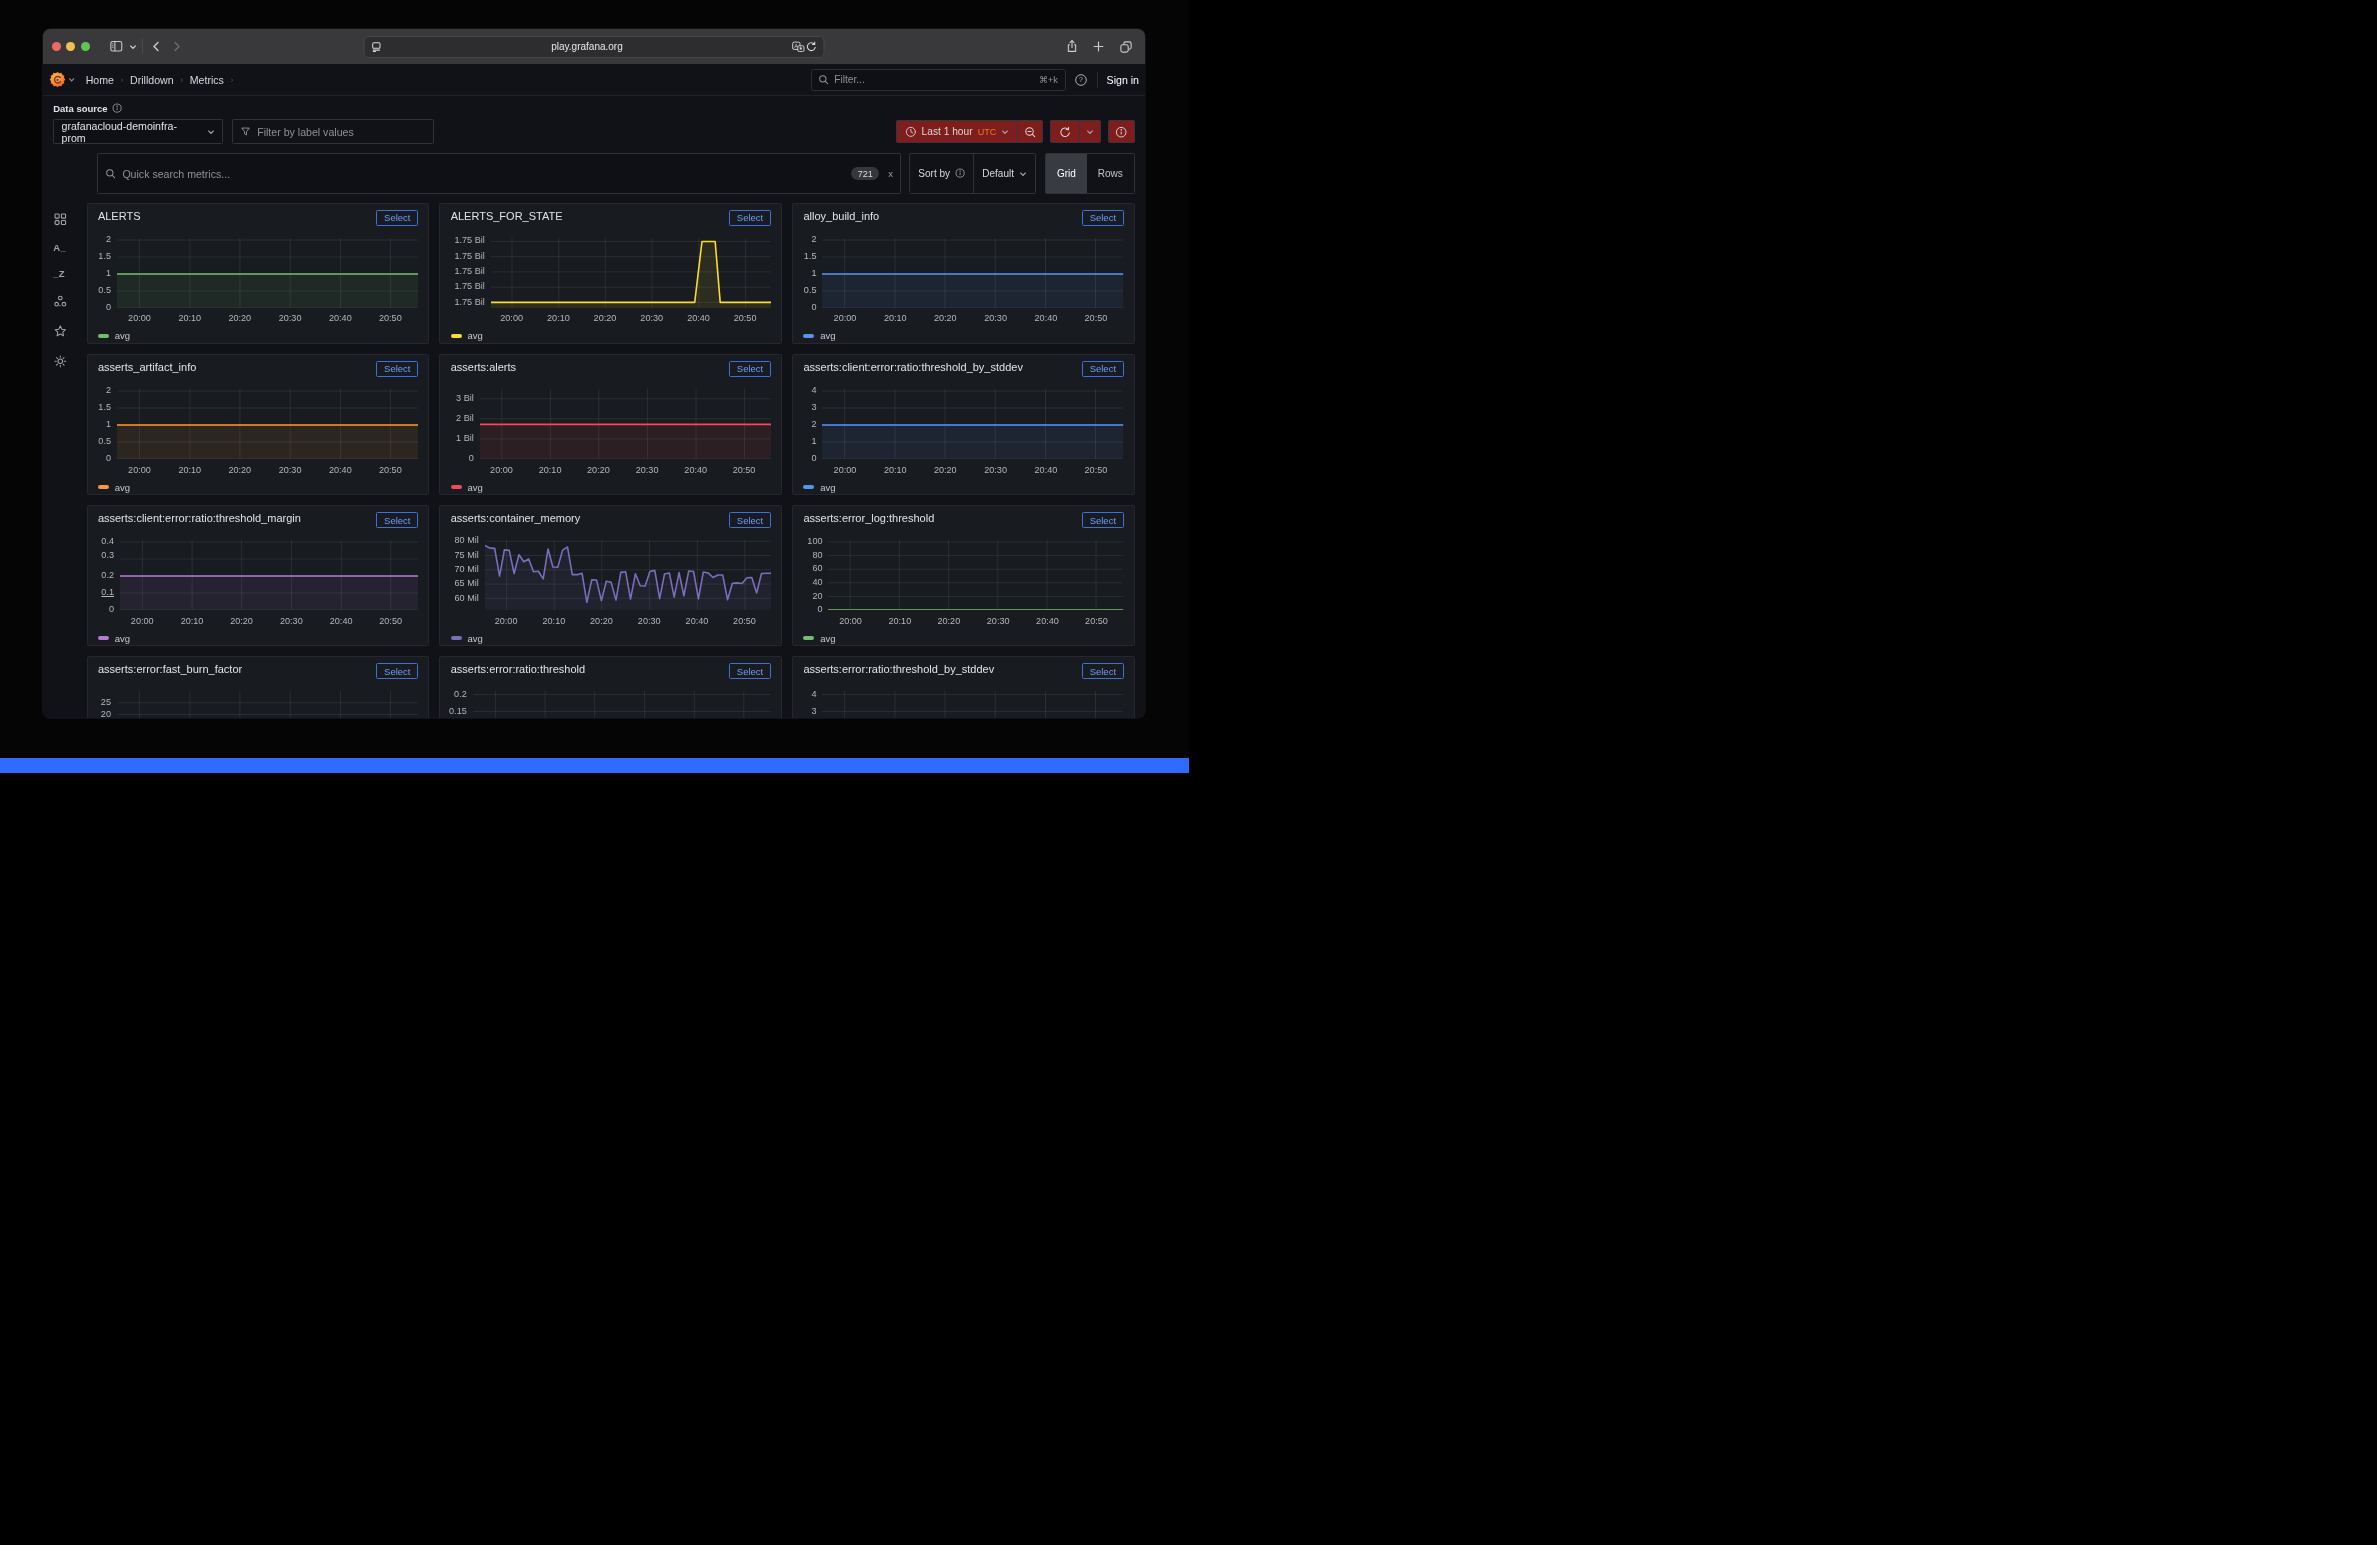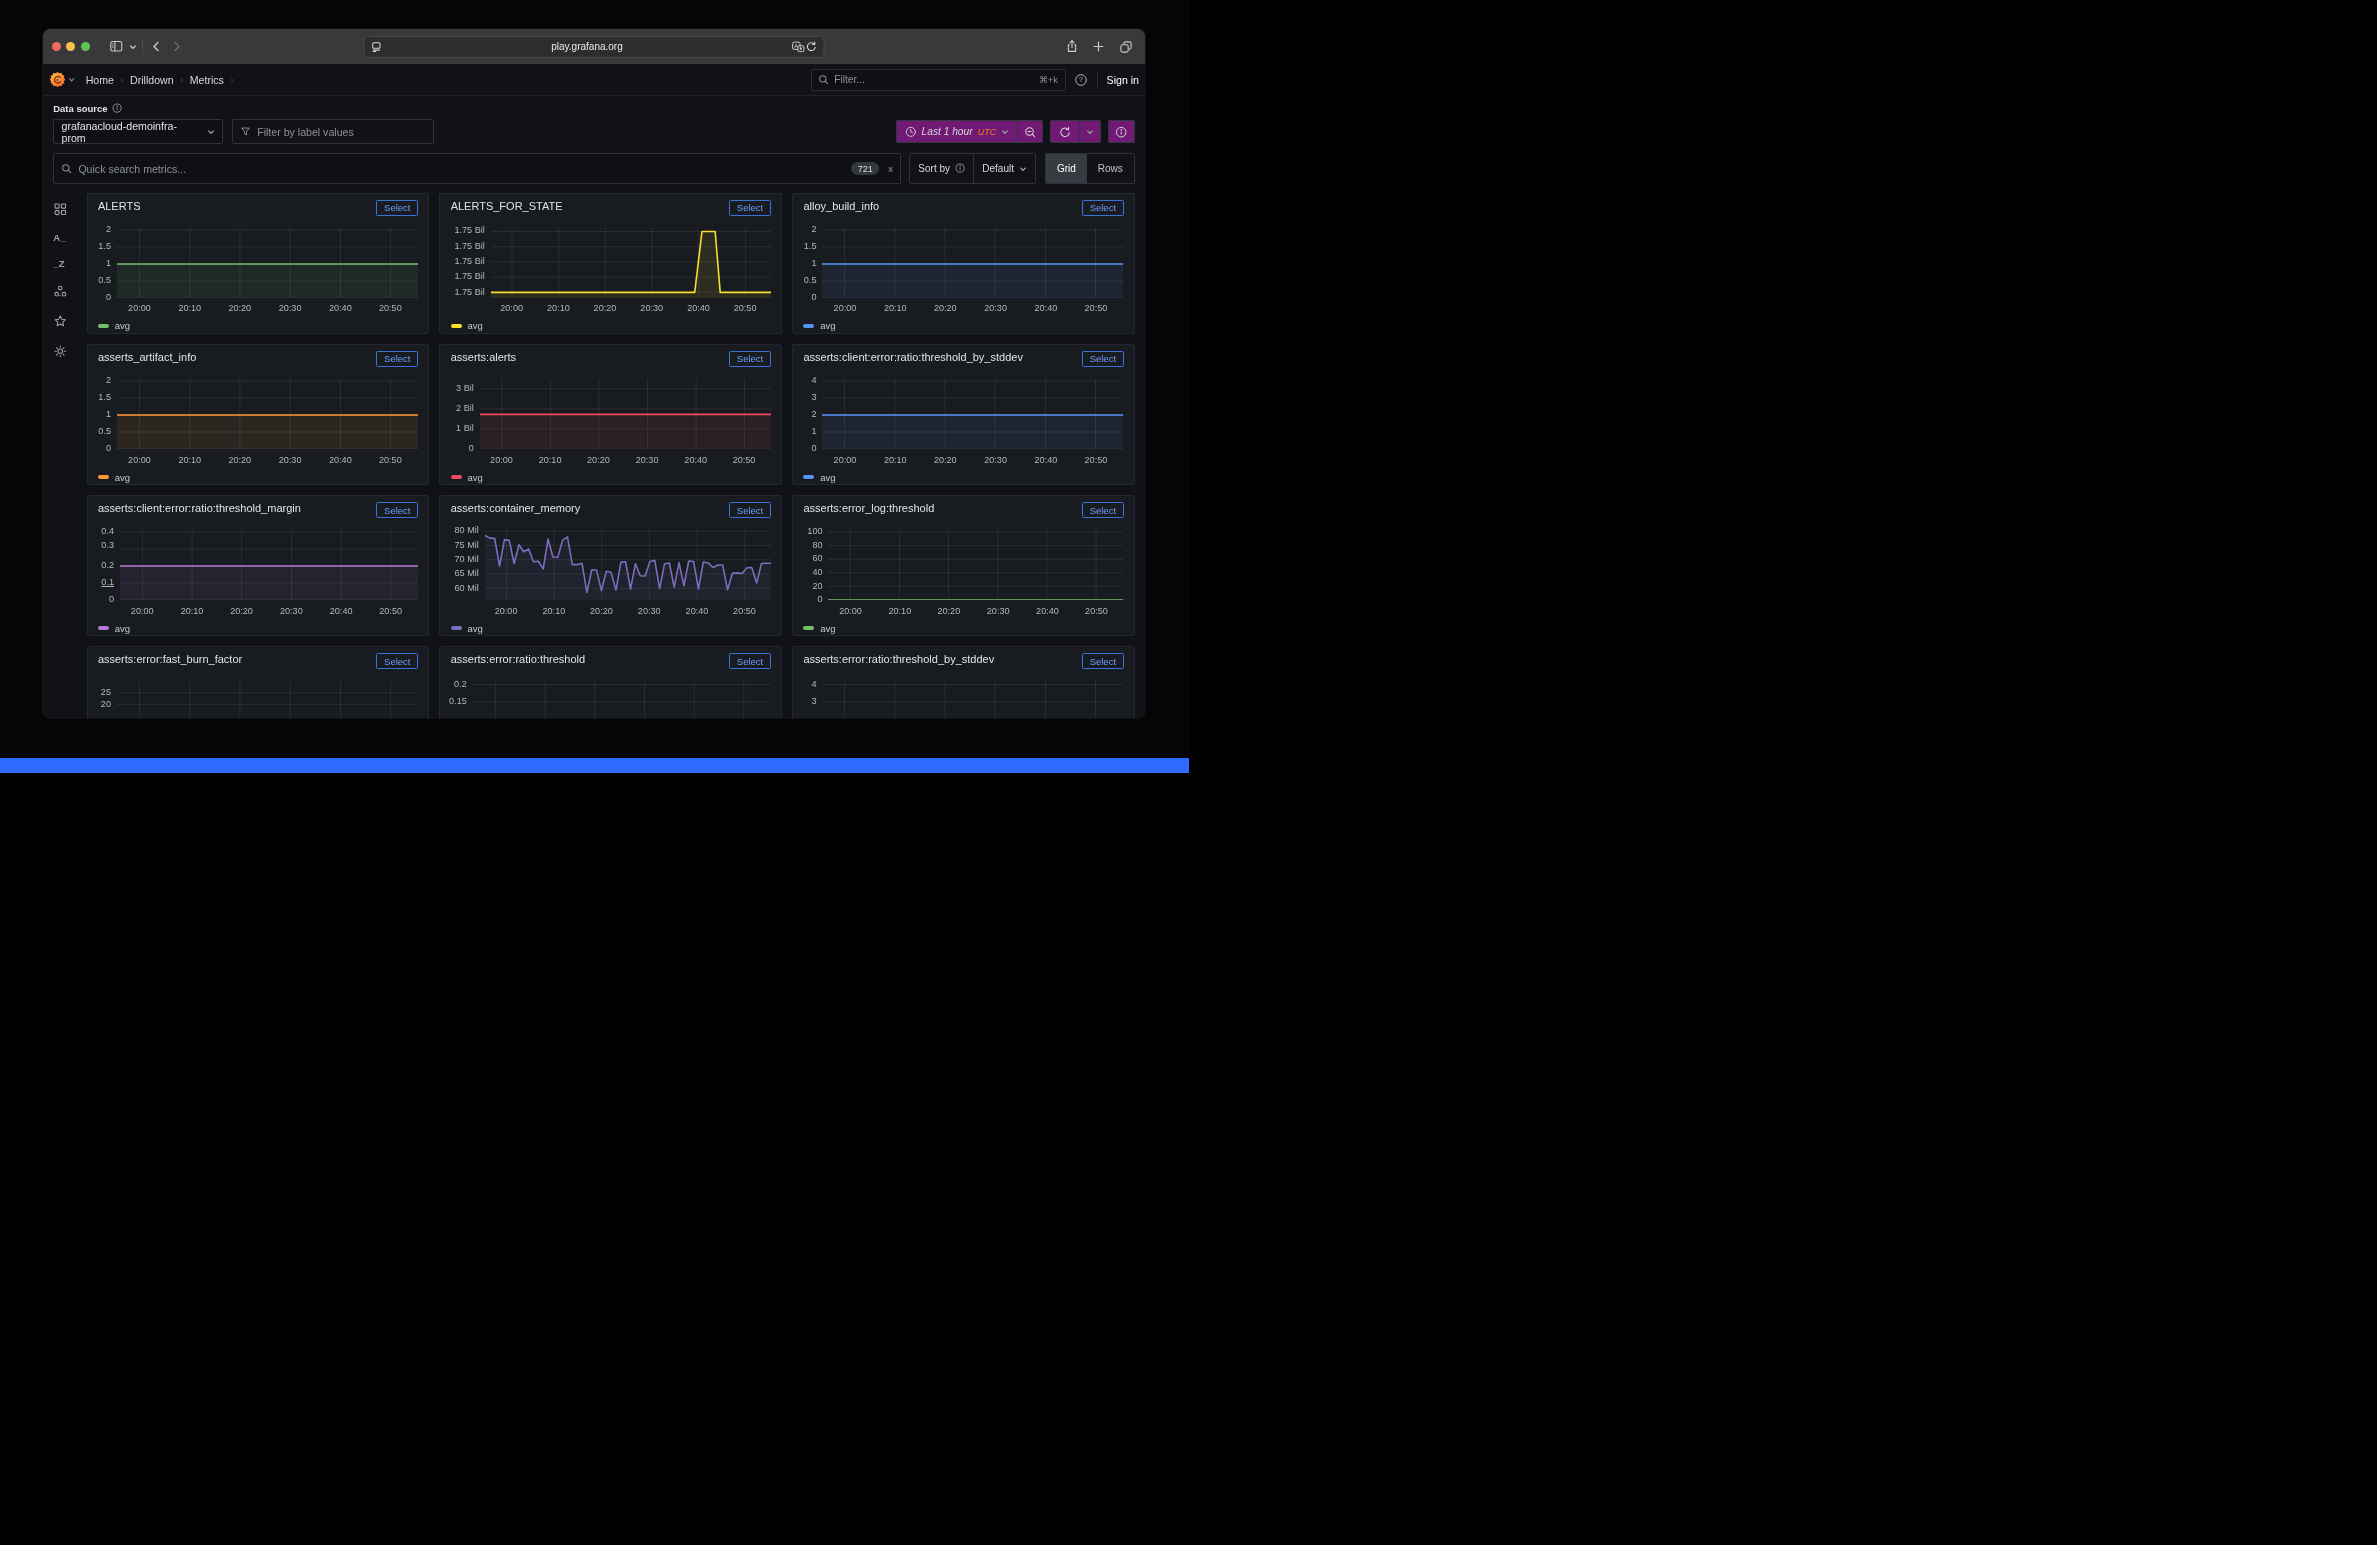--- a/index.html
+++ b/index.html
@@ -35,27 +35,27 @@
   .signin { font-size:10.6px; font-weight:500; color:#ffffff; }
   .vdiv { width:0.7px; height:16px; background:#2a2d35; }
 
   .body-pad { padding:0 10.2px; flex:1; display:flex; flex-direction:column; overflow:hidden; }
   .ds-label-row { margin-top:5.9px; display:flex; align-items:center; gap:4.4px; font-size:9.5px; font-weight:700; color:#e3e4e6; height:13px; }
   .controls-row { margin-top:4.4px; display:flex; align-items:center; }
   .ds-select { width:170px; height:25px; background:#0e1015; border:0.7px solid #2f3239; border-radius:1.5px; display:flex; align-items:center; padding:0 7.3px; font-size:10.6px; color:#e3e4e6; gap:5.9px; }
   .ds-select .val { flex:1; }
   .filter-input { margin-left:8.8px; width:202px; height:25px; background:transparent; border:0.7px solid #2f3239; border-radius:1.5px; display:flex; align-items:center; padding:0 7.3px; gap:5.9px; color:#8e9198; font-size:10.6px; }
   .time-controls { margin-left:auto; display:flex; align-items:center; gap:7.3px; }
-  .tgroup { display:flex; border:0.7px solid #34373e; border-radius:1.5px; background:#701a75; height:23.4px; overflow:hidden;font-style:italic; }
+  .tgroup { display:flex; border:0.7px solid #34373e; border-radius:1.5px; background:#7f1d1d; height:23.4px; overflow:hidden; }
   .tbtn { display:flex; align-items:center; padding:0 7.3px; gap:5.1px; color:#d8d9da; font-size:10.2px; font-weight:500; }
   .tbtn + .tbtn { border-left:0.7px solid #34373e; }
   .utc { color:var(--utc_orange); font-size:9.1px; font-weight:500; }
   .icon-only { width:25px; justify-content:center; padding:0; }
 
-  .search-row { margin-top:8.8px; display:flex; align-items:stretch; gap:8.8px; height:31px; }
+  .search-row { margin-top:8.8px; display:flex; align-items:stretch; gap:8.8px; height:41px;margin-left:44px; }
   .qsearch { flex:1; position:relative; background:#0e1015; border:0.7px solid #2f3239; border-radius:1.5px; display:flex; align-items:center; padding:0 7.3px; gap:5.9px; color:#8e9198; font-size:10.6px; }
   .qs-right { position:absolute; right:6.6px; top:0; bottom:0; display:flex; align-items:center; gap:8.8px; }
   .count-pill { background:#34373e; color:#d8d9da; border-radius:8px; font-size:9.1px; padding:1.5px 6.6px;text-align:right; }
   .clear-x { color:#9a9da4; font-size:9.5px; cursor:pointer; }
   .sort-ctl { display:flex; border:0.7px solid #2f3239; border-radius:1.5px; overflow:hidden; }
   .sort-seg { display:flex; align-items:center; gap:5.1px; padding:0 8px; font-size:10px; color:#d8d9da; }
   .sort-seg + .sort-seg { border-left:0.7px solid #2f3239; }
   .seg-toggle { display:flex; border:0.7px solid #2f3239; border-radius:1.5px; overflow:hidden; }
   .seg { display:flex; align-items:center; padding:0 11px; font-size:10px; color:#c2c4c8; }
   .seg.active { background:#383b42; color:#ffffff; font-weight:500; }

